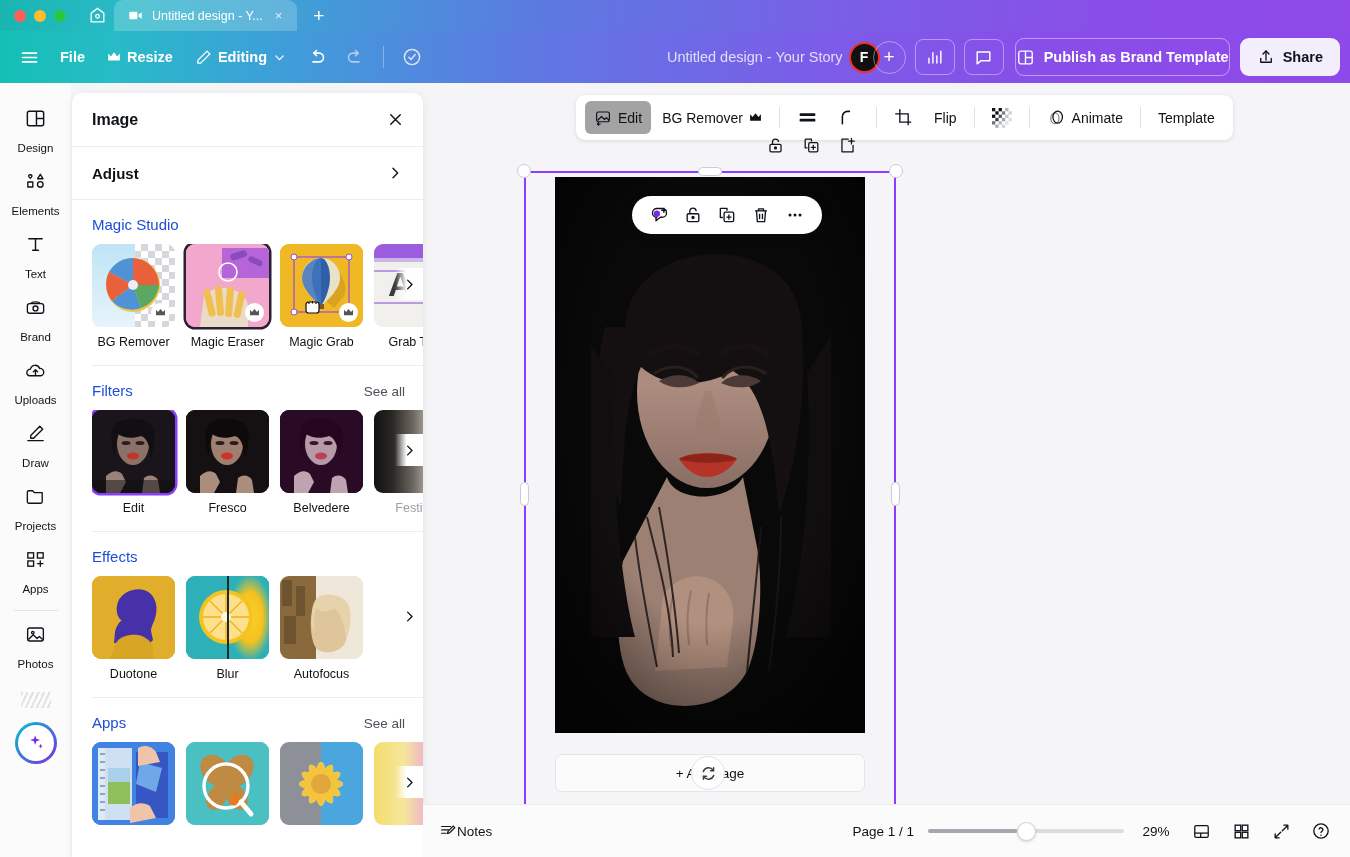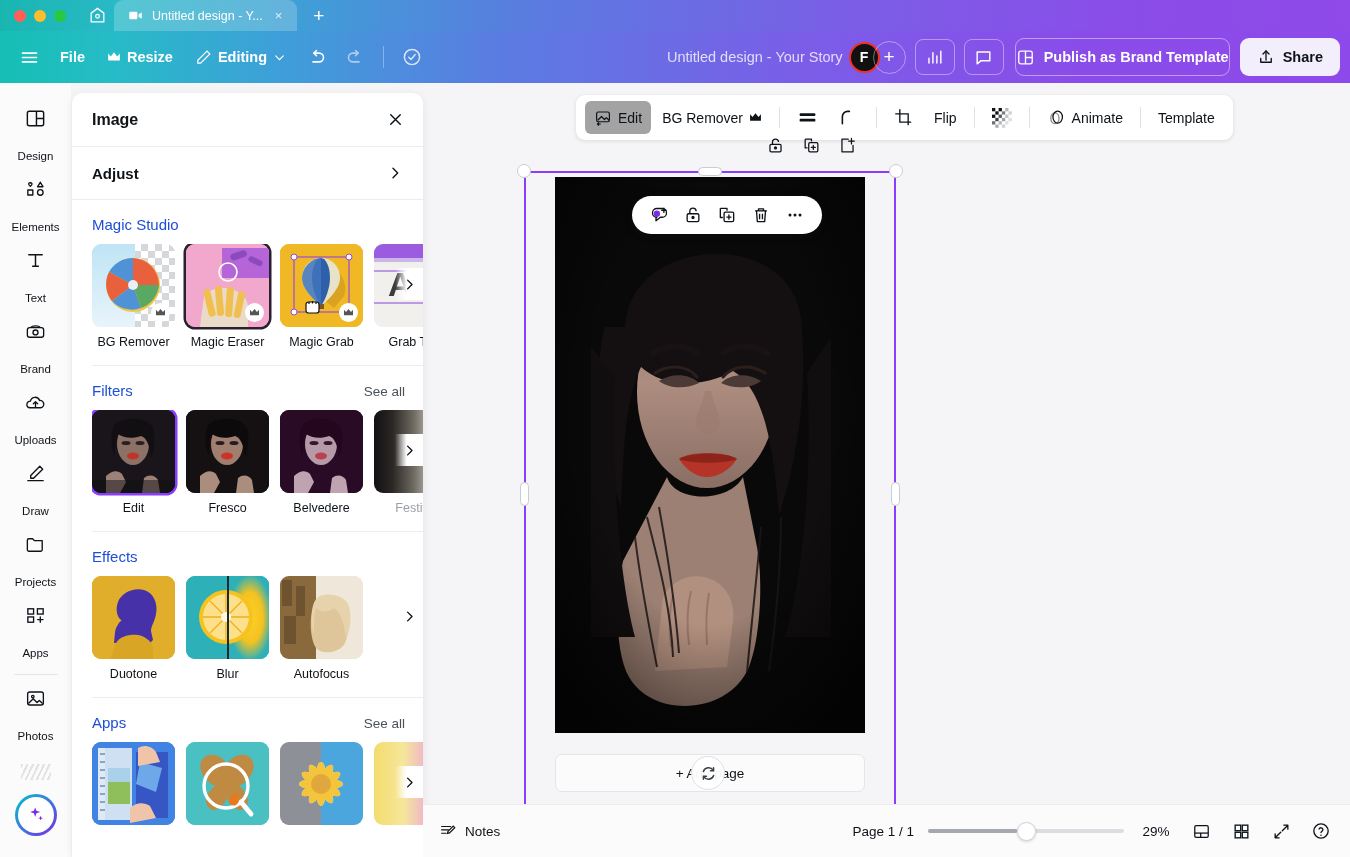--- a/index.html
+++ b/index.html
@@ -73,21 +73,21 @@
   }
 
   
   .rail {
     position: absolute; top: 83px; left: 0; width: 71px; height: 774px;
     background: #fbfbfc; display: flex; flex-direction: column; align-items: center;
     padding-top: 14px; z-index: 5;
   }
   .railitem {
     width: 64px; padding: 10px 0 6px; display: flex; flex-direction: column;
-    align-items: center; gap: 20px; color: #0e1318;
+    align-items: center; gap: 12px; color: #0e1318;
   }
   .railitem .rlabel { font-size: 11.5px; }
   .railsep { width: 44px; height: 1px; background: #e3e4e8; margin: 9px 0 2px; }
   .railfade { width: 30px; height: 16px; margin-top: 16px; opacity: .18;
     background: repeating-linear-gradient(115deg, #6b7178 0 2px, transparent 2px 5px); }
 
   
   .panel {
     position: absolute; top: 93px; left: 72px; width: 351px; height: 764px;
     background: #fff; border-radius: 10px 10px 0 0; overflow: hidden; z-index: 6;
@@ -199,21 +199,21 @@
     border-radius: 50%; background: rgba(255,255,255,.95); border: 1px solid #e0e1e5;
     display: flex; align-items: center; justify-content: center; z-index: 4;
   }
 
   
   .bottombar {
     position: absolute; left: 423px; bottom: 0; width: 927px; height: 53px;
     background: #fbfbfc; border-top: 1px solid #ebecef;
     display: flex; align-items: center; padding: 0 16px; z-index: 7;
   }
-  .notes { display: flex; align-items: center; gap: 8px; font-size: 13.5px; color: #0e1318; }
+  .notes { display: flex; align-items: center; font-size: 13.5px; color: #0e1318; }
   .bbright { margin-left: auto; display: flex; align-items: center; gap: 14px; }
   .pagelabel { font-size: 13.5px; color: #0e1318; white-space: nowrap; }
   .slider { position: relative; width: 196px; height: 14px; display: flex; align-items: center; }
   .sliderrail { width: 100%; height: 4px; border-radius: 2px; background: #dcdde1; }
   .sliderfill { position: absolute; left: 0; top: 5px; height: 4px; border-radius: 2px; background: #a5a8ae; }
   .sliderknob {
     position: absolute; width: 19px; height: 19px; border-radius: 50%;
     background: #fff; border: 1px solid #d2d4d9; box-shadow: 0 1px 3px rgba(0,0,0,.15);
   }
   .zoomval { font-size: 13.5px; color: #0e1318; width: 36px; text-align: center; }

